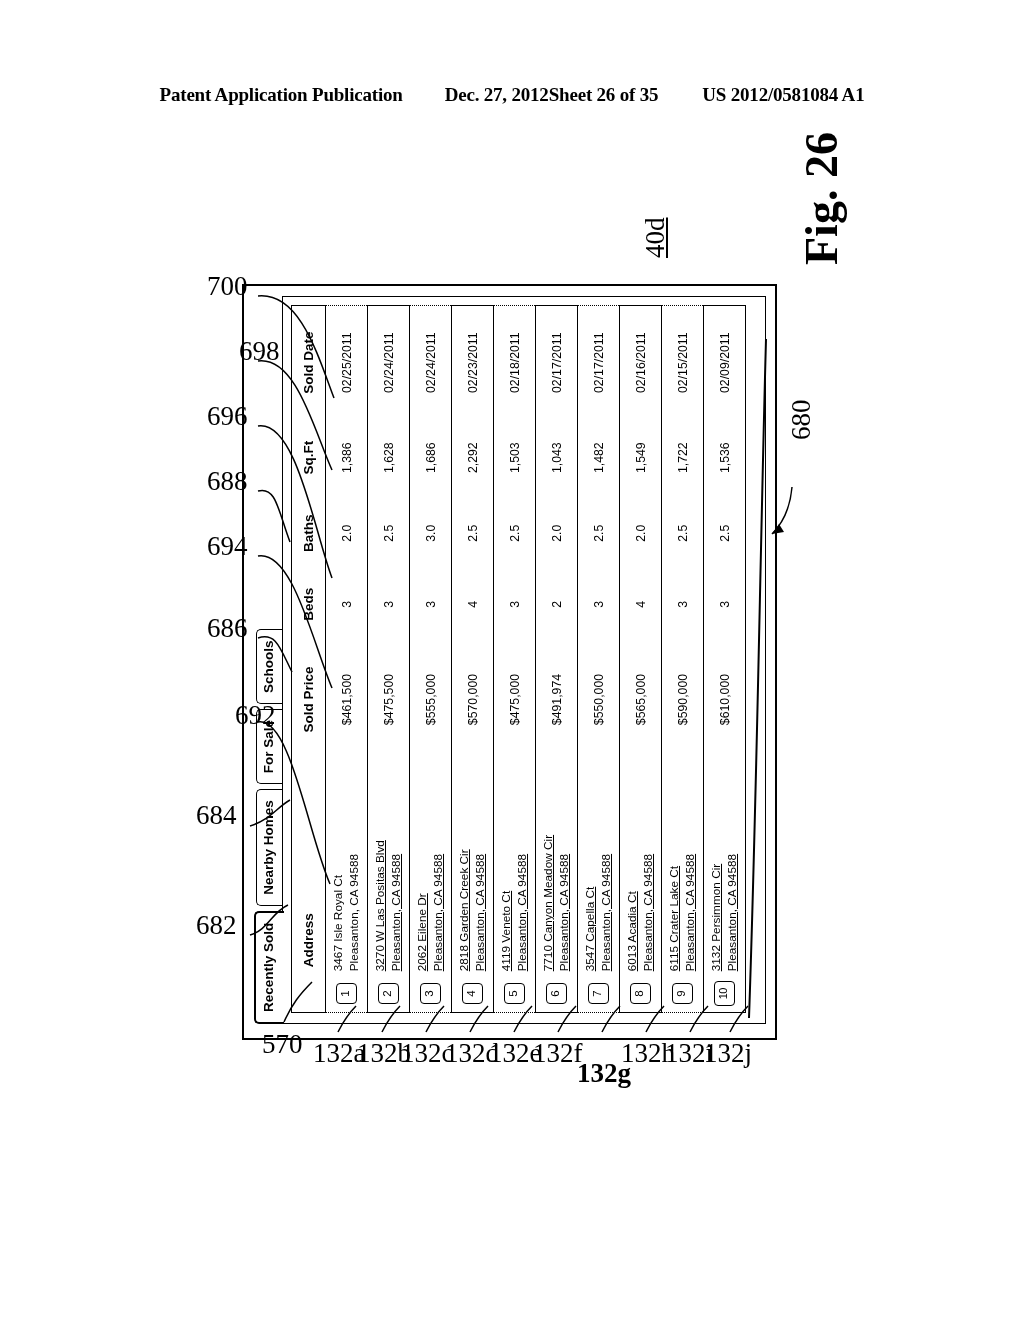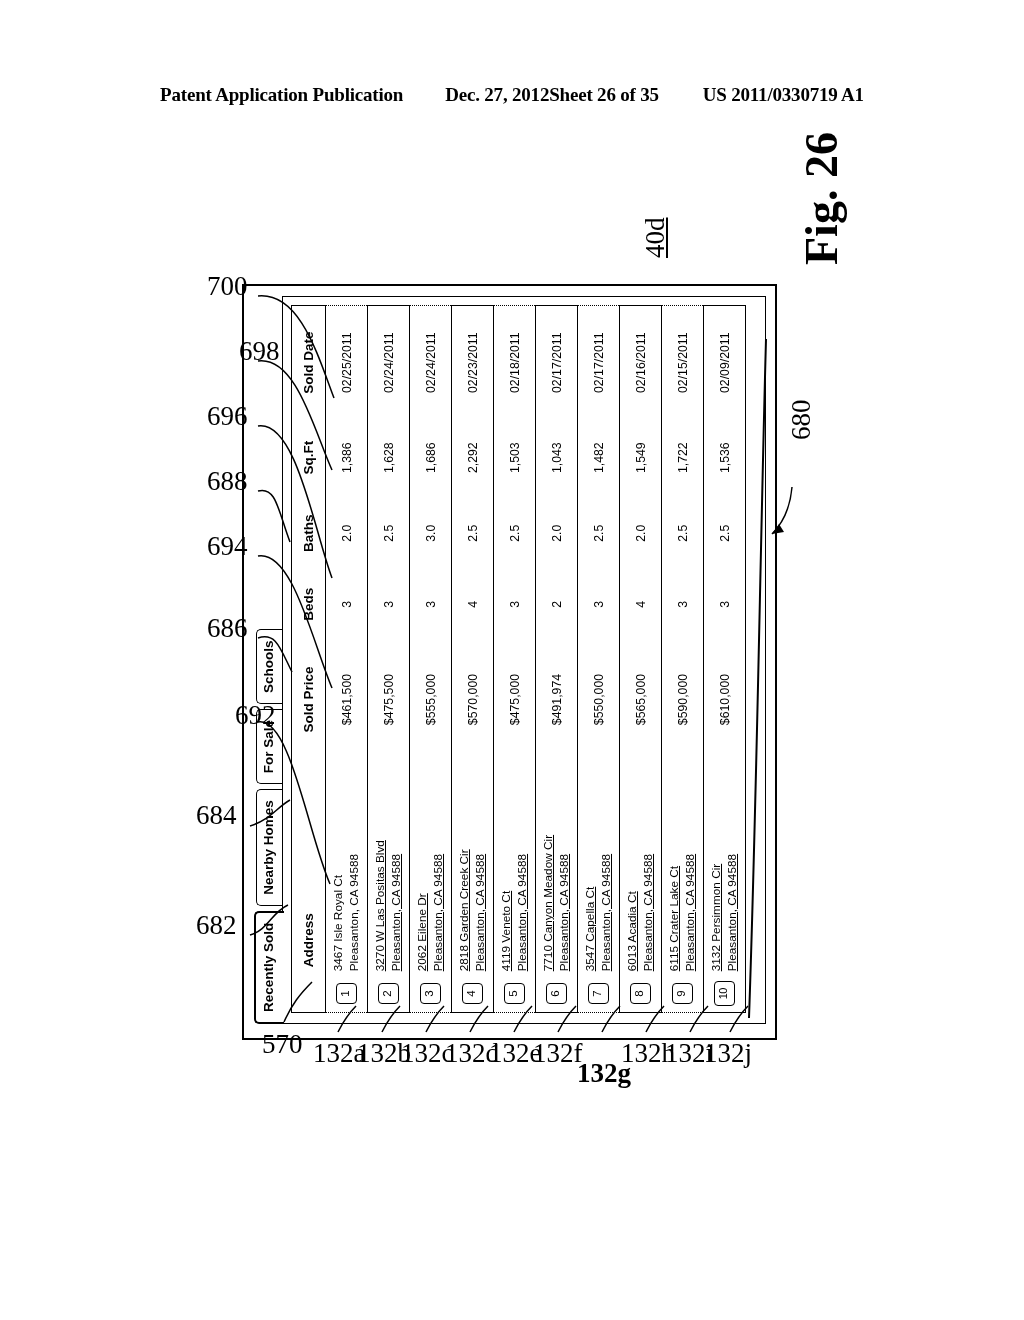--- a/index.html
+++ b/index.html
@@ -204,21 +204,21 @@
     fill:none; stroke:#000; stroke-width:1.5;
   }
 </style>
 </head>
 <body>
 
 <div class="pat-header">
   <span class="hdr-pub">Patent Application Publication</span>
   <span class="hdr-date">Dec. 27, 2012</span>
   <span class="hdr-sheet">Sheet 26 of 35</span>
-  <span class="hdr-num">US 2011/0330719 A1</span>
+  <span class="hdr-num">US 2012/0581084 A1</span>
 </div>
 
 <div id="stage">
 
   <div class="window">
 
     <div class="tabbar">
       <div class="tab active">Recently Sold</div>
       <div class="tab inactive">Nearby Homes</div>
       <div class="tab inactive">For Sale</div>

